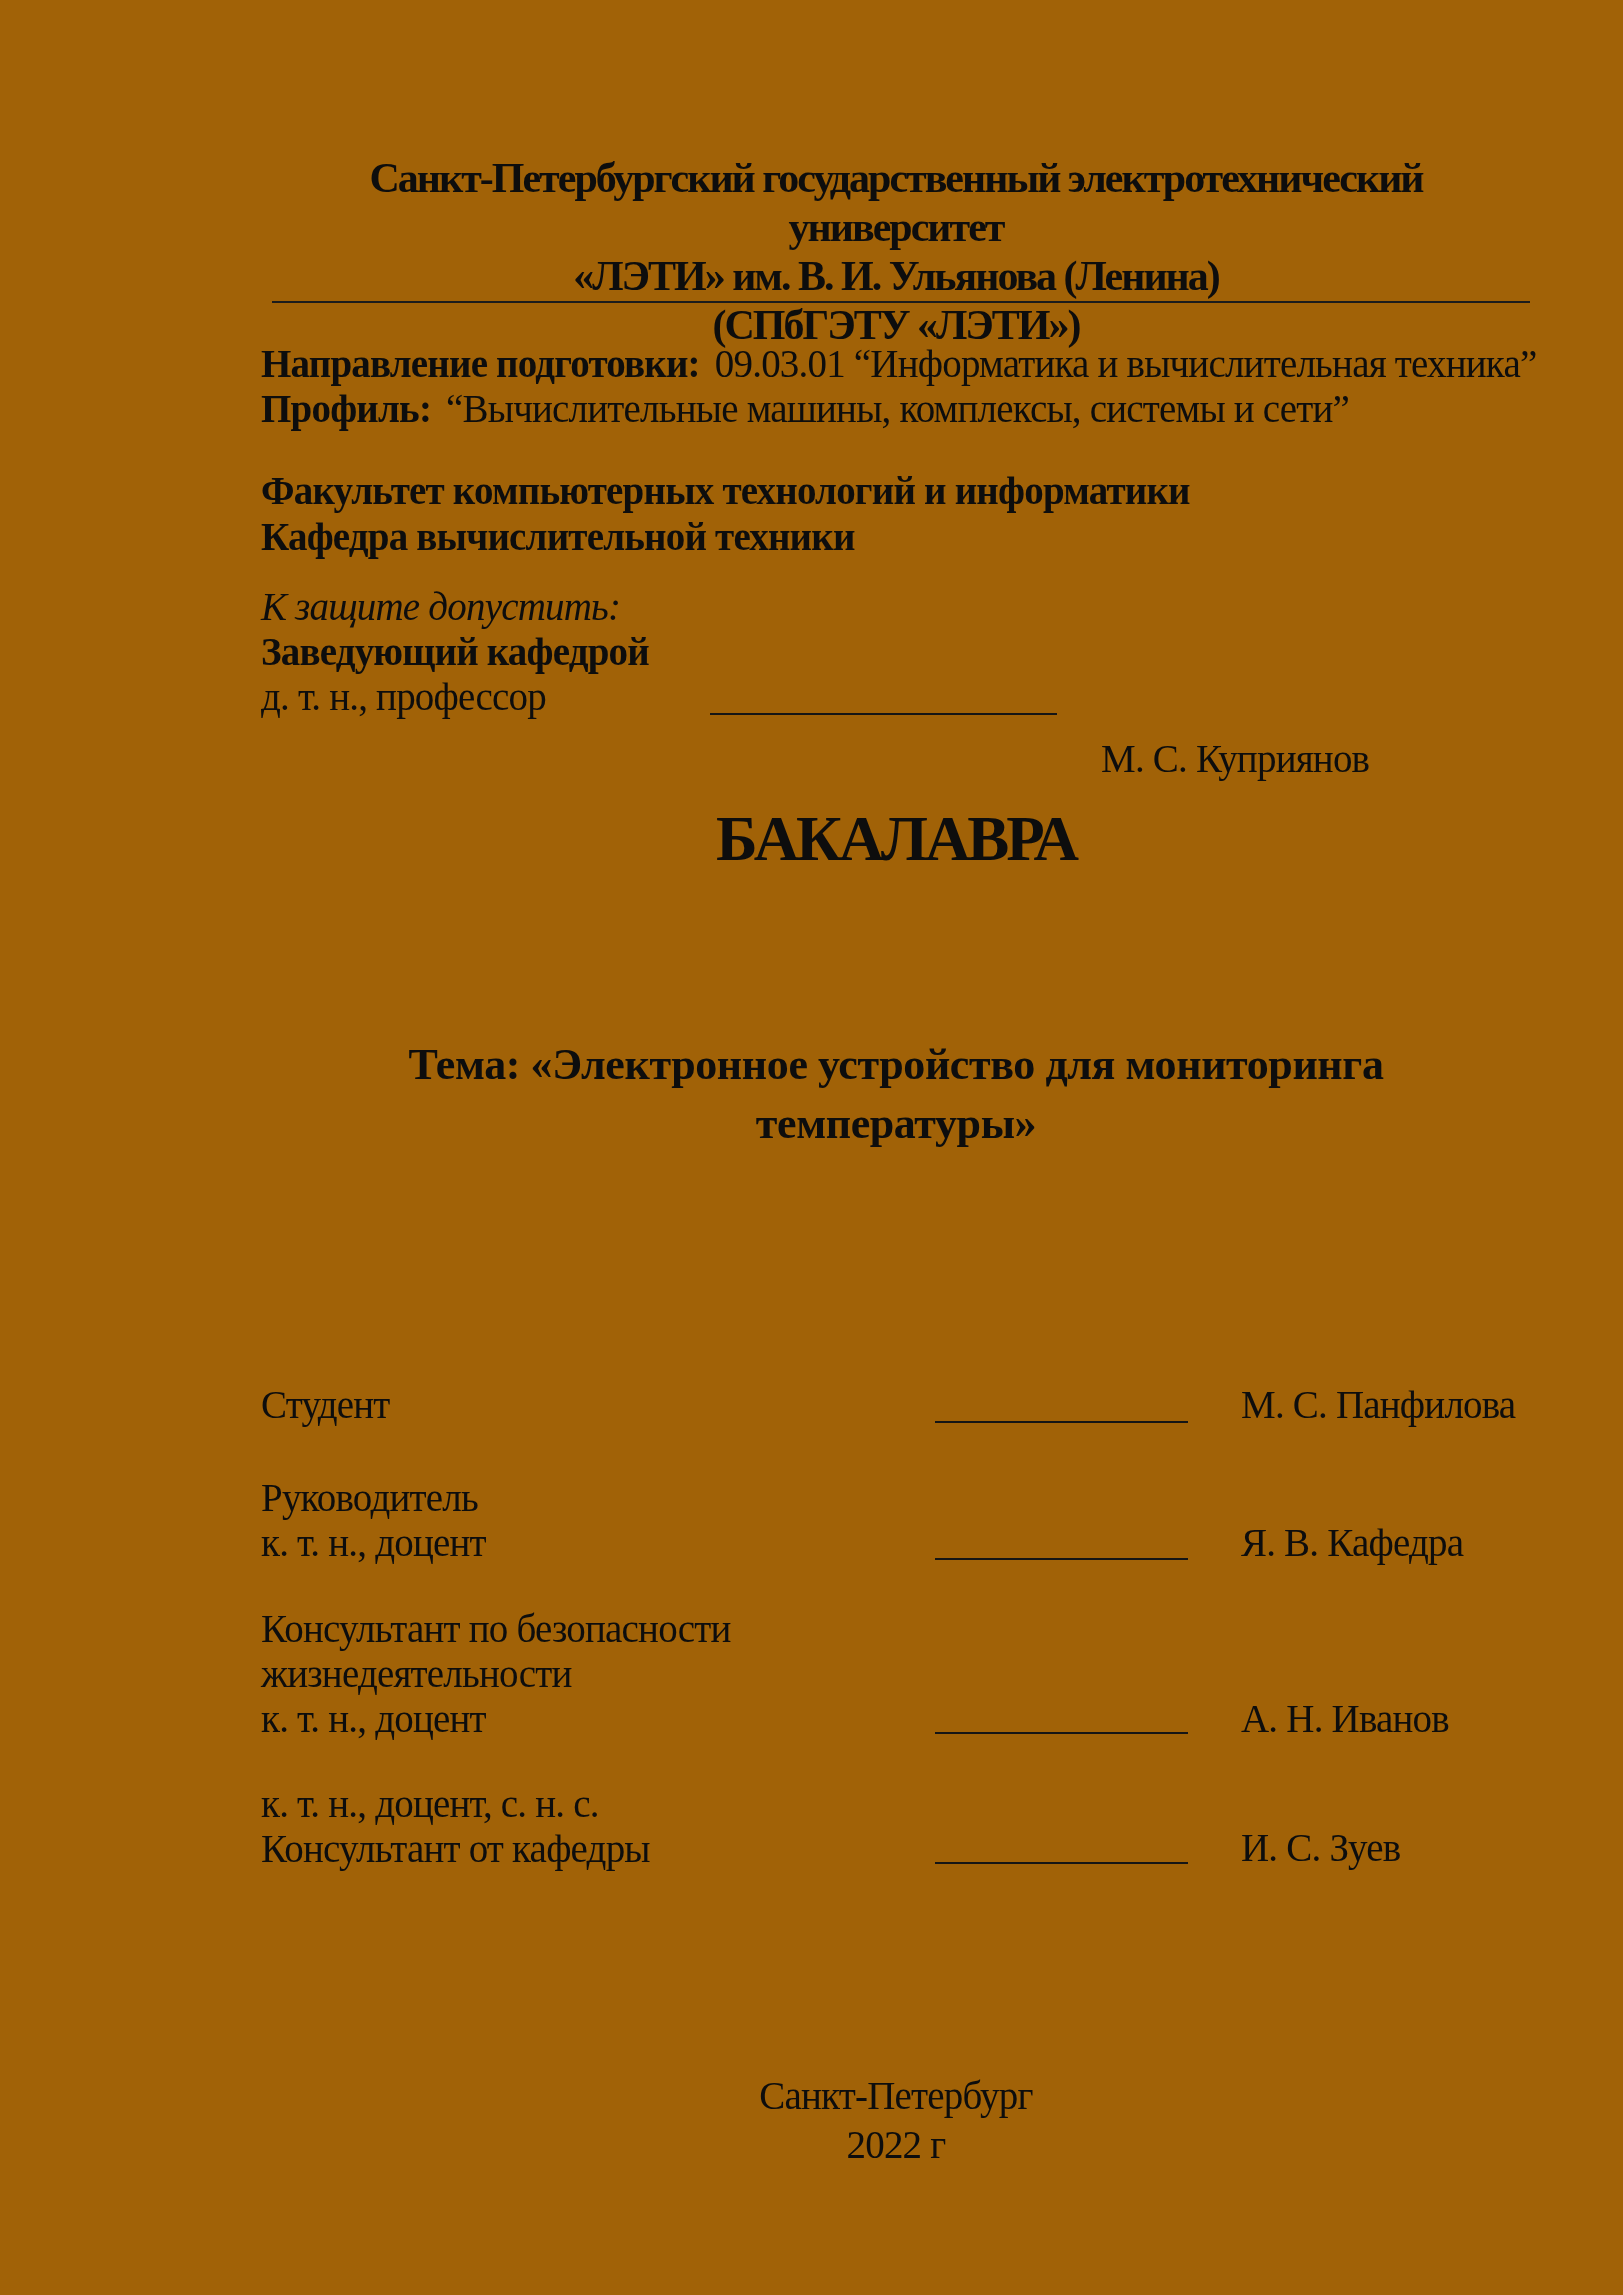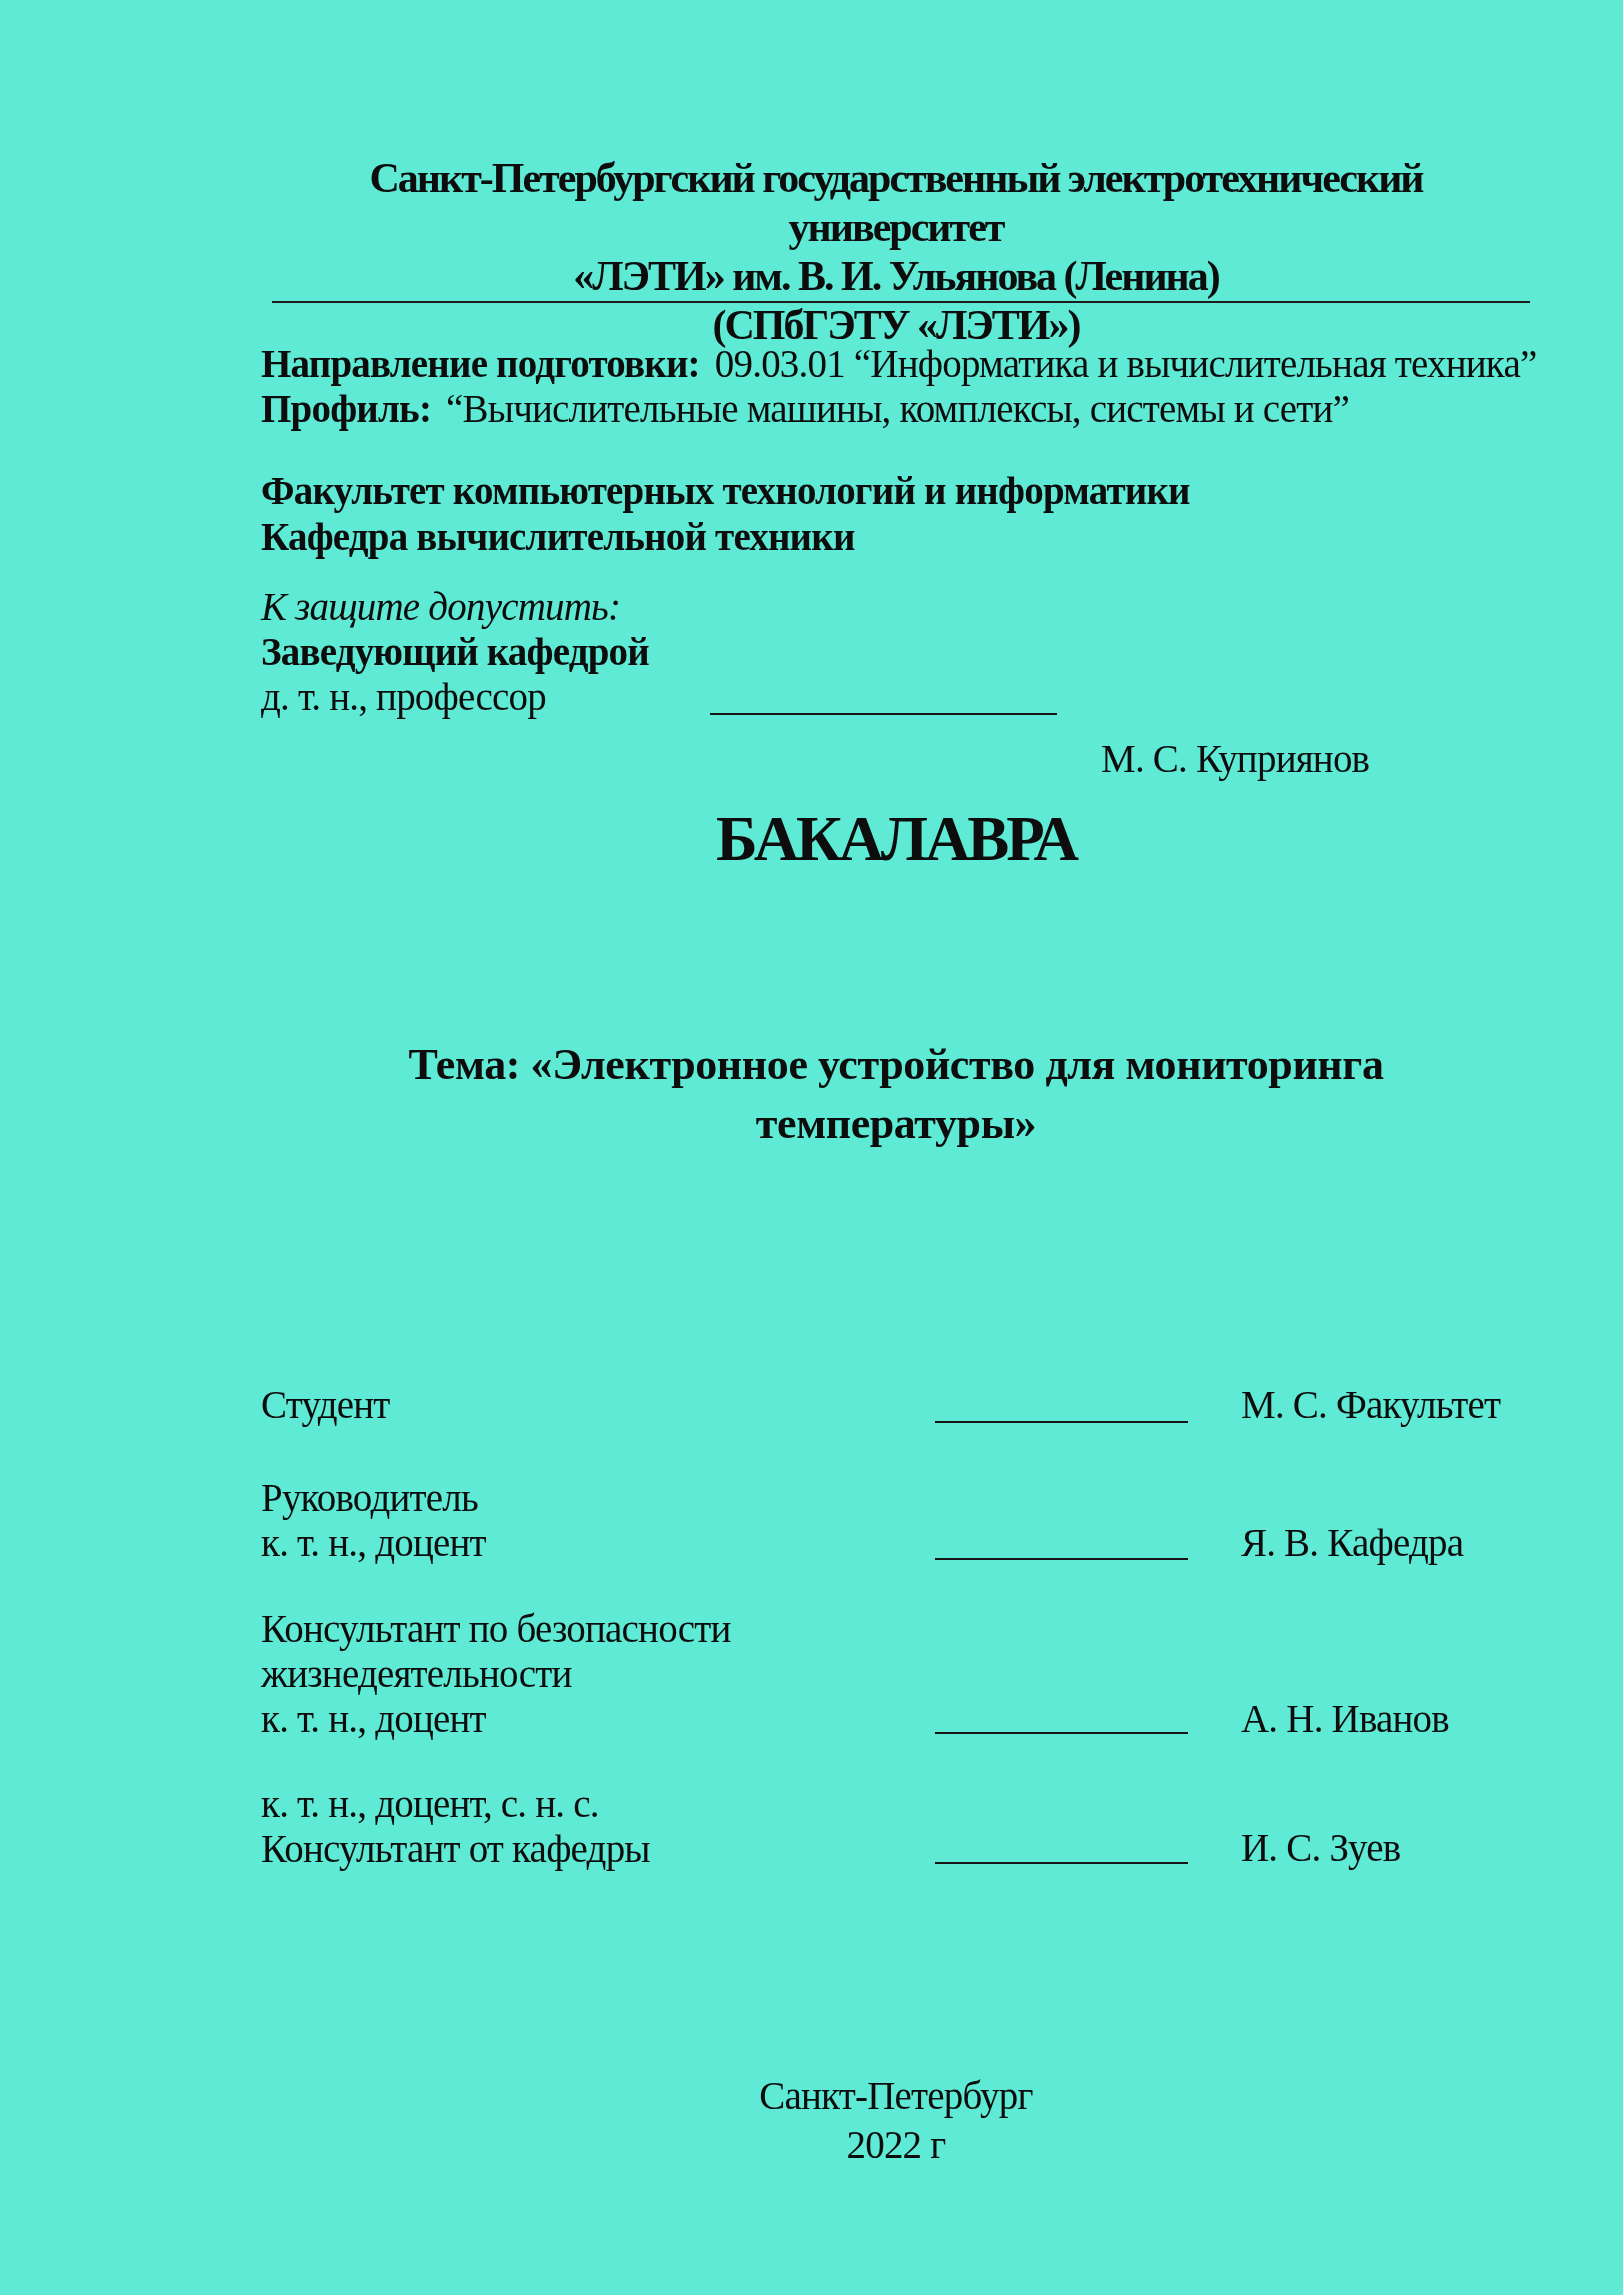--- a/index.html
+++ b/index.html
@@ -1,17 +1,17 @@
 <!DOCTYPE html>
 <html style="font-size:12.6px"><head>
 <meta charset="utf-8">
 <style>
   html,body{margin:0;padding:0;background:#ffffff;}
   .page{
-    position:relative;width:1623px;height:2295px;background:#5eead4;
+    position:relative;width:1623px;height:2295px;background:#a16207;
     color:#0d0d0d;font-family:"Liberation Serif","DejaVu Serif",serif;
     overflow:hidden;
   }
   
   .uni{
     position:absolute;left:261px;top:154px;width:1270px;
     text-align:center;font-weight:bold;font-size:42px;line-height:49px;
     letter-spacing:-2px;
   }
   .rule{
@@ -124,21 +124,21 @@
     <div>БАКАЛАВРА</div>
   </div>
 
   <div class="theme">
     <div>Тема: «Электронное устройство для мониторинга</div>
     <div>температуры»</div>
   </div>
 
   <div class="sig-label pos-student-label">Студент</div>
   <div class="sig-line pos-student-line"></div>
-  <div class="sig-name pos-student-name">М. С. Факультет</div>
+  <div class="sig-name pos-student-name">М. С. Панфилова</div>
 
   <div class="sig-label pos-supervisor-label">
     <div>Руководитель</div>
     <div>к. т. н., доцент</div>
   </div>
   <div class="sig-line pos-supervisor-line"></div>
   <div class="sig-name pos-supervisor-name">Я. В. Кафедра</div>
 
   <div class="sig-label pos-safety-label">
     <div>Консультант по безопасности</div>

